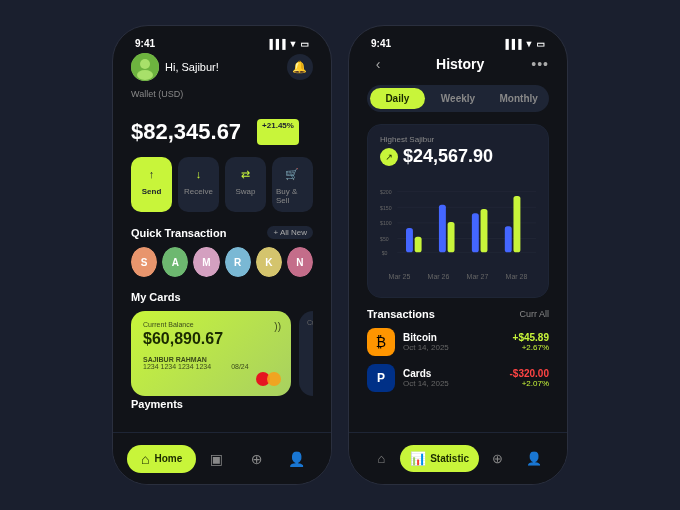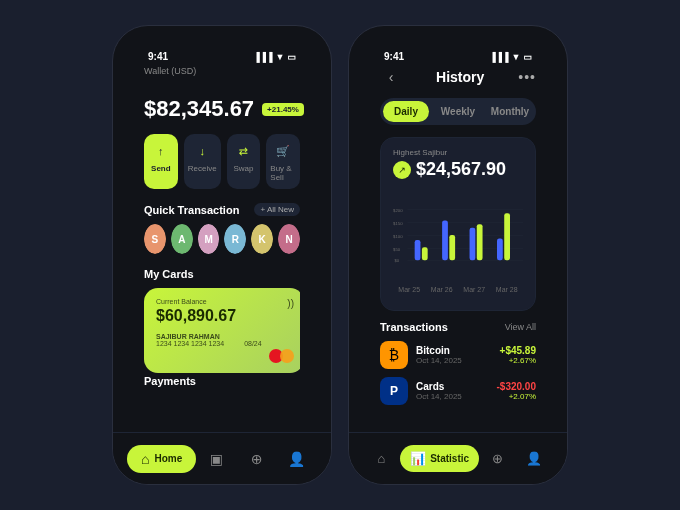--- a/index.html
+++ b/index.html
@@ -25,21 +25,21 @@
       height: 460px;
       background: #111318;
       border-radius: 36px;
       overflow: hidden;
       position: relative;
       border: 1.5px solid #2a2f3e;
     }
     .phone-inner {
       width: 100%;
       height: 100%;
-      padding: 17px;
+      padding: 4px;
       overflow: hidden;
     }
 
     
     .status-bar {
       display: flex;
       justify-content: space-between;
       align-items: center;
       padding: 8px 18px 4px;
       font-size: 10px;
@@ -98,22 +98,21 @@
       color: #fff;
     }
 
     .wallet-label {
       font-size: 9px;
       color: #888;
       margin-bottom: 2px;
     }
     .balance-row {
       display: flex;
-      align-items: center;
-      gap: 8px;
+      gap: 16px;
       margin-bottom: 12px;
       margin-top: 20px;
     }
     .balance-amount {
       font-size: 22px;
       font-weight: 700;
       color: #fff;
     }
     .change-badge {
       background: #c8f53a;
@@ -521,20 +520,33 @@
         <span>9:41</span>
         <div class="status-icons">
           <span>▐▐▐</span>
           <span>▼</span>
           <span>▭</span>
         </div>
       </div>
 
       <div class="left-content">
 
+        <div class="header-row">
+          <div class="avatar-name">
+            <div class="avatar">
+              <svg width="28" height="28" viewBox="0 0 28 28">
+                <circle cx="14" cy="14" r="14" fill="#6db33f"></circle>
+                <circle cx="14" cy="11" r="5" fill="#a8e06a"></circle>
+                <ellipse cx="14" cy="22" rx="8" ry="5" fill="#a8e06a"></ellipse>
+              </svg>
+            </div>
+            <span class="greeting">Hi, Sajibur!</span>
+          </div>
+          <div class="notif-btn">🔔</div>
+        </div>
 
         <div class="wallet-label">Wallet (USD)</div>
         <div class="balance-row">
           <span class="balance-amount">$82,345.67</span>
           <span class="change-badge">+21.45%</span>
         </div>
 
         <div class="action-buttons">
           <div class="action-btn active">
             <div class="icon-circle">↑</div>
@@ -692,21 +704,21 @@
               <span class="x-label">Mar 26</span>
               <span class="x-label">Mar 27</span>
               <span class="x-label">Mar 28</span>
             </div>
           </div>
         </div>
 
         <div class="transactions-section">
           <div class="trans-header">
             <span class="section-title">Transactions</span>
-            <span class="view-all">View All</span>
+            <span class="view-all">Curr All</span>
           </div>
 
           <div class="transaction-item">
             <div class="trans-icon bitcoin">₿</div>
             <div class="trans-info">
               <div class="trans-name">Bitcoin</div>
               <div class="trans-date">Oct 14, 2025</div>
             </div>
             <div class="trans-amount-col">
               <div class="trans-amount positive">+$45.89</div>

